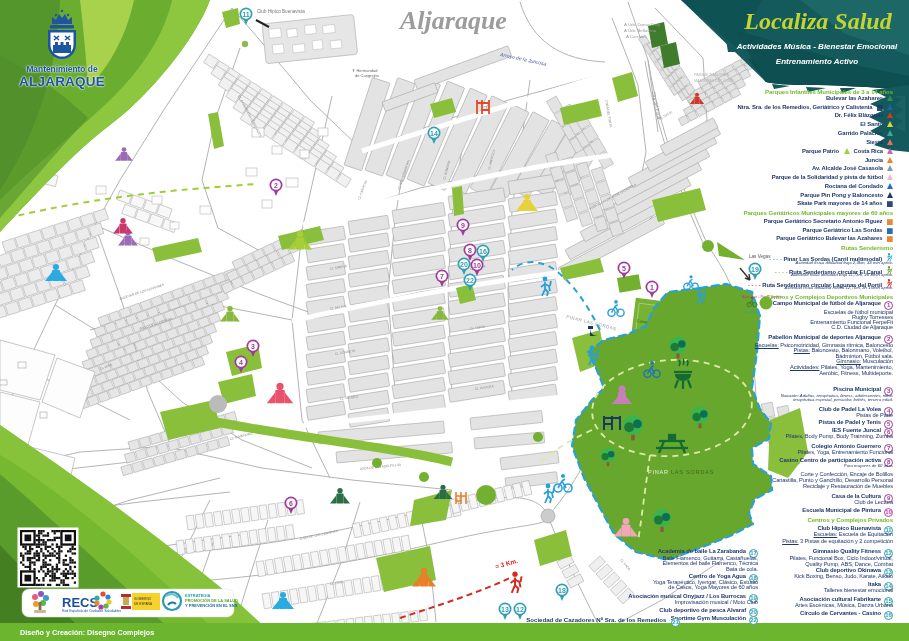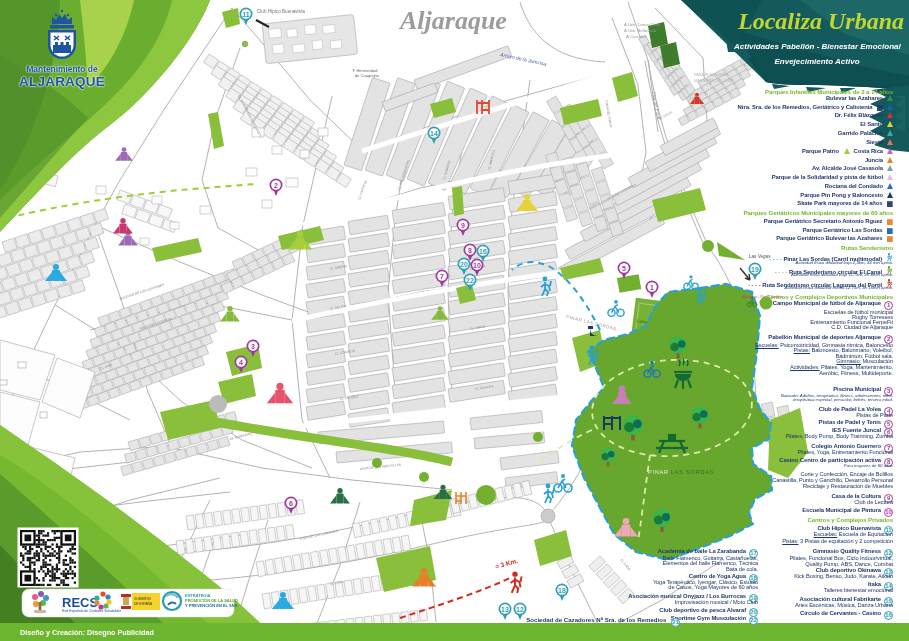--- a/index.html
+++ b/index.html
@@ -1704,26 +1704,26 @@
       <g transform="translate(172,601)">
         <circle r="9" fill="none" stroke="#2a9ab0" stroke-width="2.2"></circle>
         <path d="M-6,-5 A8,8 0 0 1 6,-3" fill="none" stroke="#6ac0d0" stroke-width="2.2"></path>
         <path d="M-4,4 A5,5 0 0 1 4,3" fill="none" stroke="#1a7a90" stroke-width="2"></path>
       </g>
       <text x="185" y="597" font-family="Liberation Sans" font-size="4" font-weight="bold" fill="#2a9ab0">ESTRATEGIA</text>
       <text x="185" y="602" font-family="Liberation Sans" font-size="4" font-weight="bold" fill="#58a82a">PROMOCIÓN DE LA SALUD</text>
       <text x="185" y="607" font-family="Liberation Sans" font-size="4" font-weight="bold" fill="#1a6a9c">Y PREVENCIÓN EN EL SNS</text>
 </svg>
 <div class="abs title">Aljaraque</div>
-<div class="abs lstitle">Localiza Urbana</div>
-<div class="abs lssub">Actividades Pabellón - Bienestar Emocional</div>
-<div class="abs lssub2">Envejecimiento Activo</div>
+<div class="abs lstitle">Localiza Salud</div>
+<div class="abs lssub">Actividades Música - Bienestar Emocional</div>
+<div class="abs lssub2">Entrenamiento Activo</div>
 <div class="abs ayto1">Mantenimiento de</div>
 <div class="abs ayto2">ALJARAQUE</div>
-<div class="abs credit">Diseño y Creación: Disegno Publicidad</div>
+<div class="abs credit">Diseño y Creación: Disegno Complejos</div>
 <div class="legend">
       <div class="ln h" style="top:87.5px">Parques Infantiles Municipales de 3 a 14 años</div>
       <div class="ln e" style="top:95.0px">Bulevar las Azahares<span class="ti" style="border-bottom-color:#2e8f46"></span></div>
       <div class="ln e" style="top:103.5px">Ntra. Sra. de los Remedios, Geriátrico y Calistenia<span class="sq" style="color:#173a5e">▦</span><span class="ti" style="border-bottom-color:#1b63a8"></span></div>
       <div class="ln e" style="top:112.0px">Dr. Félix Blázquez<span class="ti" style="border-bottom-color:#d0392a"></span></div>
       <div class="ln e" style="top:120.5px">El Santo<span class="ti" style="border-bottom-color:#e8d23a"></span></div>
       <div class="ln e" style="top:129.5px">Garrido Palacios<span class="ti" style="border-bottom-color:#3aa8a0"></span></div>
       <div class="ln e" style="top:138.5px">Siesta<span class="ti" style="border-bottom-color:#e86a6a"></span></div>
       <div class="ln e" style="top:147.5px">Parque Patrio <span class="ti" style="border-bottom-color:#a6ce39"></span> &nbsp;Costa Rica<span class="ti" style="border-bottom-color:#c06ab8"></span></div>
       <div class="ln e" style="top:156.5px">Juncia<span class="ti" style="border-bottom-color:#e8832a"></span></div>

